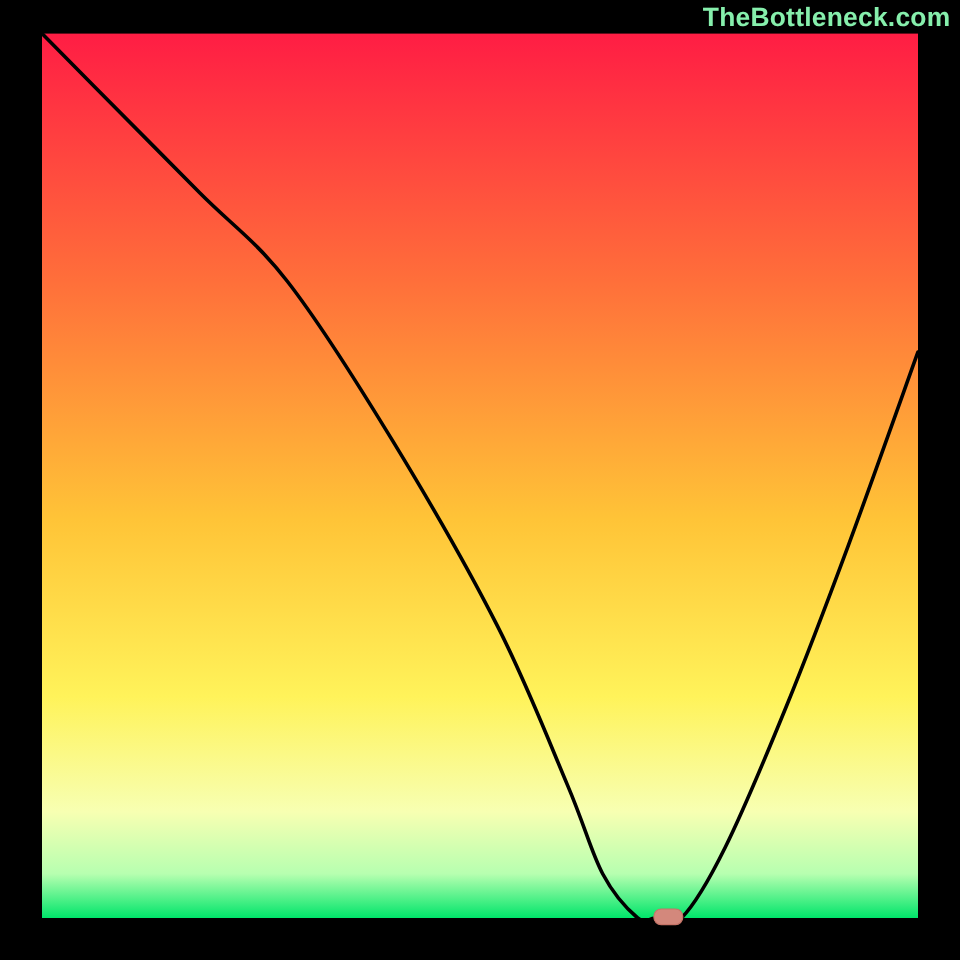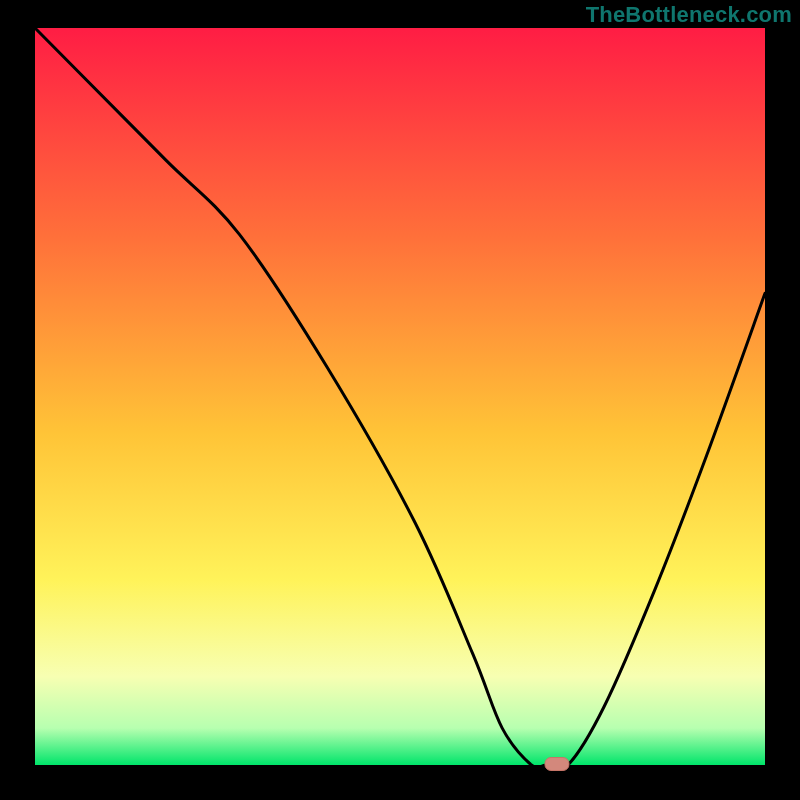--- a/index.html
+++ b/index.html
@@ -14,21 +14,21 @@
   .frame {
     position: relative;
     width: 800px;
     height: 800px;
     background: #000;
   }
   .watermark {
     position: absolute;
     top: 2px;
     right: 8px;
-    color: #0f766e;
+    color: #86efac;
     font-size: 22px;
     font-weight: 600;
     letter-spacing: 0.2px;
     z-index: 10;
   }
   svg {
     display: block;
   }
 </style>
 </head>

